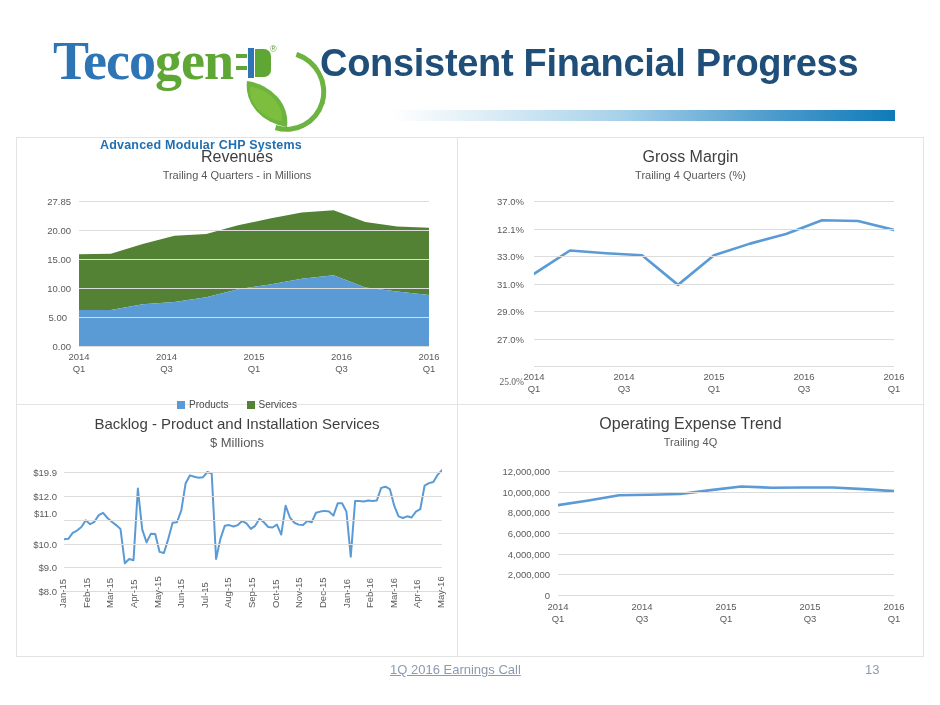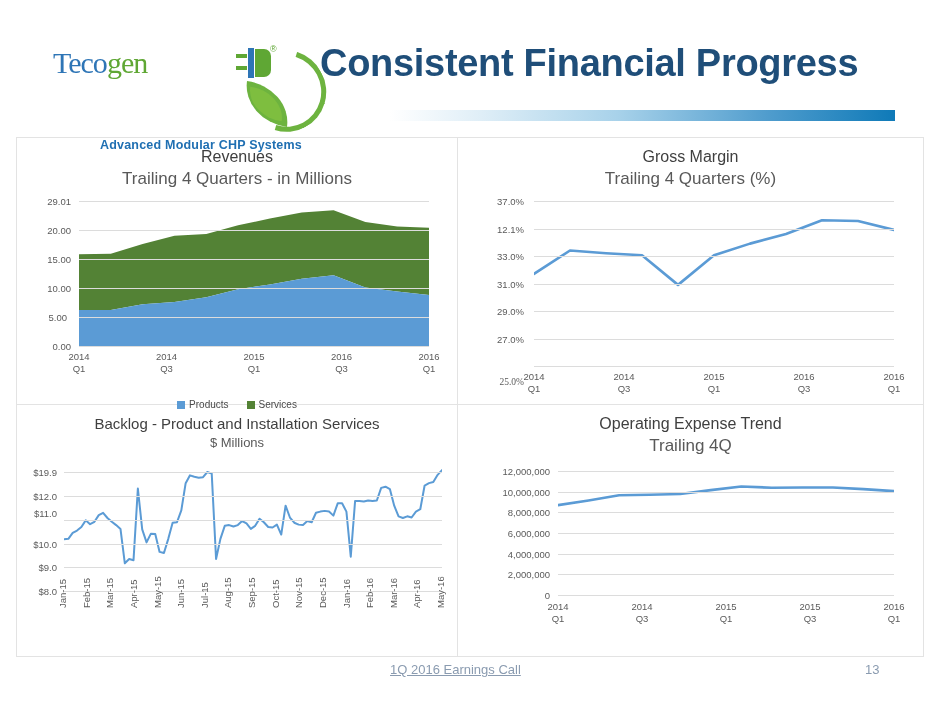--- a/index.html
+++ b/index.html
@@ -6,22 +6,22 @@
   body{
     width:940px;height:705px;background:#ffffff;
     font-family:"Liberation Sans", sans-serif;
     overflow:hidden;position:relative;
   }
   .slide{position:absolute;inset:0;}
 
   
   .header{position:absolute;left:0;top:0;width:940px;height:136px;}
   .logo{position:absolute;left:48px;top:32px;width:255px;height:100px;}
-  .logo-word{position:absolute;left:5px;top:16px;font-family:"Liberation Serif",serif;
-    font-size:30px;letter-spacing:-1px;line-height:1;white-space:nowrap;}
+  .logo-word{position:absolute;left:5px;top:2px;font-family:"Liberation Serif",serif;
+    font-size:54px;letter-spacing:-1px;line-height:1;white-space:nowrap;font-weight:bold;}
   .logo-teco{color:#2E75B6;}
   .logo-gen{color:#5FA734;font-family:"Liberation Serif",serif;}
   .logo-reg{position:absolute;left:222px;top:12px;font-size:9px;color:#5FA734;}
   .plug{position:absolute;left:188px;top:16px;width:42px;height:34px;}
   .plug-bar{position:absolute;background:#5FA734;}
   .plug-b1{left:0;top:6px;width:11px;height:4px;}
   .plug-b2{left:0;top:18px;width:11px;height:4px;}
   .plug-stem{left:12px;top:0px;width:6px;height:30px;background:#2E75B6;}
   .plug-body{position:absolute;left:19px;top:1px;width:16px;height:28px;background:#5FA734;
     border-radius:0 7px 7px 0;}
@@ -46,21 +46,21 @@
   .grid{position:absolute;left:16px;top:137px;width:908px;height:520px;
     border:1px solid #e3e3e3;box-sizing:border-box;}
   .panel{position:absolute;box-sizing:border-box;}
   .p-tl{left:0;top:0;width:441px;height:267px;border-right:1px solid #e3e3e3;border-bottom:1px solid #e3e3e3;}
   .p-tr{left:441px;top:0;width:465px;height:267px;border-bottom:1px solid #e3e3e3;}
   .p-bl{left:0;top:267px;width:441px;height:251px;border-right:1px solid #e3e3e3;}
   .p-br{left:441px;top:267px;width:465px;height:251px;}
 
   .ct{width:100%;text-align:center;color:#3f3f3f;font-size:16px;font-weight:400;
     margin-top:10px;line-height:1.15;}
-  .cs{width:100%;text-align:center;color:#595959;font-size:17px;margin-top:3px;}
+  .cs{width:100%;text-align:center;color:#595959;font-size:11px;margin-top:3px;}
 
   .plot{position:absolute;}
   .yl{position:absolute;text-align:right;font-size:9.5px;color:#5a5a5a;
     transform:translateY(-50%);white-space:nowrap;}
   .gl{position:absolute;height:1px;background:#dcdcdc;}
   .xl{position:absolute;text-align:center;font-size:9.5px;color:#5a5a5a;
     white-space:nowrap;line-height:1.25;}
   .xlv{position:absolute;font-size:9.5px;color:#5a5a5a;white-space:nowrap;
     transform-origin:left bottom;transform:rotate(-90deg);}
 
@@ -114,21 +114,21 @@
           <div class="yl" style="left: 8px; width: 46px; top: 208px;">0.00</div>
           <div class="gl" style="left: 62px; top: 179px; width: 350px;"></div>
           <div class="yl" style="left: 4px; width: 46px; top: 179px;">5.00</div>
           <div class="gl" style="left: 62px; top: 150px; width: 350px;"></div>
           <div class="yl" style="left: 8px; width: 46px; top: 150px;">10.00</div>
           <div class="gl" style="left: 62px; top: 121px; width: 350px;"></div>
           <div class="yl" style="left: 8px; width: 46px; top: 121px;">15.00</div>
           <div class="gl" style="left: 62px; top: 92px; width: 350px;"></div>
           <div class="yl" style="left: 8px; width: 46px; top: 92px;">20.00</div>
           <div class="gl" style="left: 62px; top: 63px; width: 350px;"></div>
-          <div class="yl" style="left: 8px; width: 46px; top: 63px;">29.01</div>
+          <div class="yl" style="left: 8px; width: 46px; top: 63px;">27.85</div>
         </div>
       <div id="rev-xaxis">
           <div class="xl" style="left: 36px; width: 52px; top: 213px;"><span>2014</span><br><span>Q1</span></div>
           <div class="xl" style="left: 123.5px; width: 52px; top: 213px;"><span>2014</span><br><span>Q3</span></div>
           <div class="xl" style="left: 211px; width: 52px; top: 213px;"><span>2015</span><br><span>Q1</span></div>
           <div class="xl" style="left: 298.5px; width: 52px; top: 213px;"><span>2016</span><br><span>Q3</span></div>
           <div class="xl" style="left: 386px; width: 52px; top: 213px;"><span>2016</span><br><span>Q1</span></div>
         </div>
       <div class="legend" id="rev-legend" style="left:0;top:249px;"><span class="item"><span class="sw" style="background:#5B9BD5"></span><span>Products</span></span><span class="item"><span class="sw" style="background:#538235"></span><span>Services</span></span></div>
     </div>

